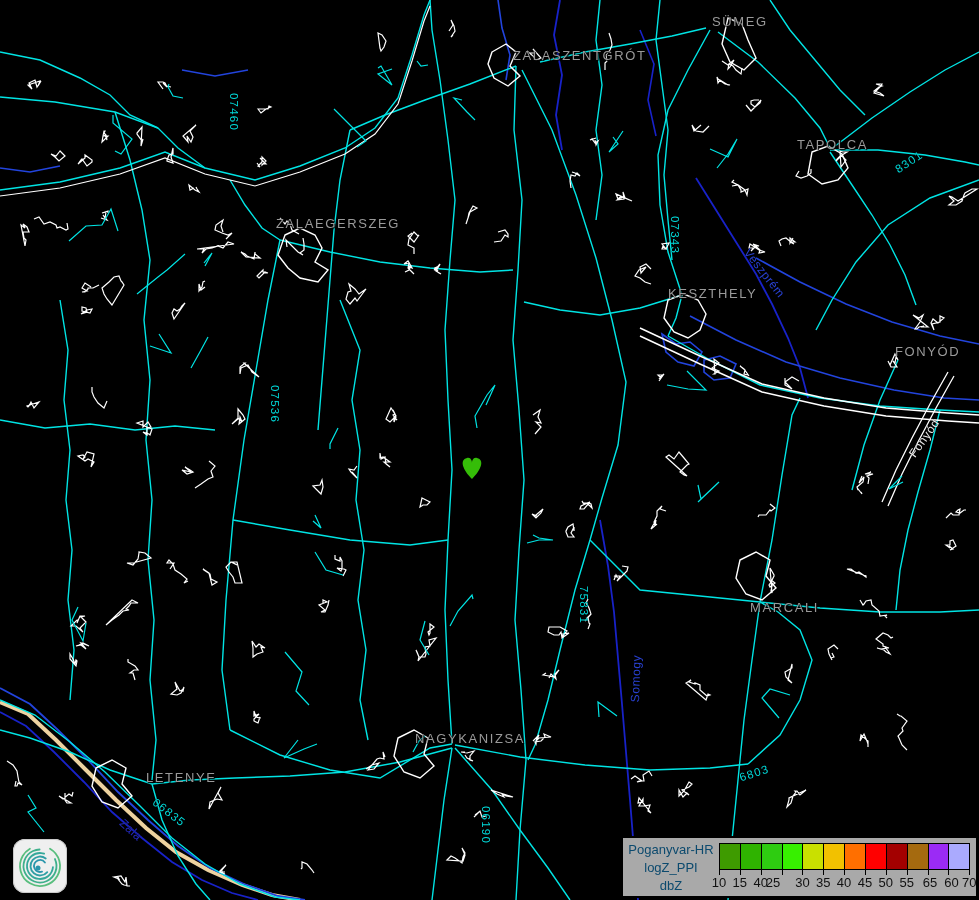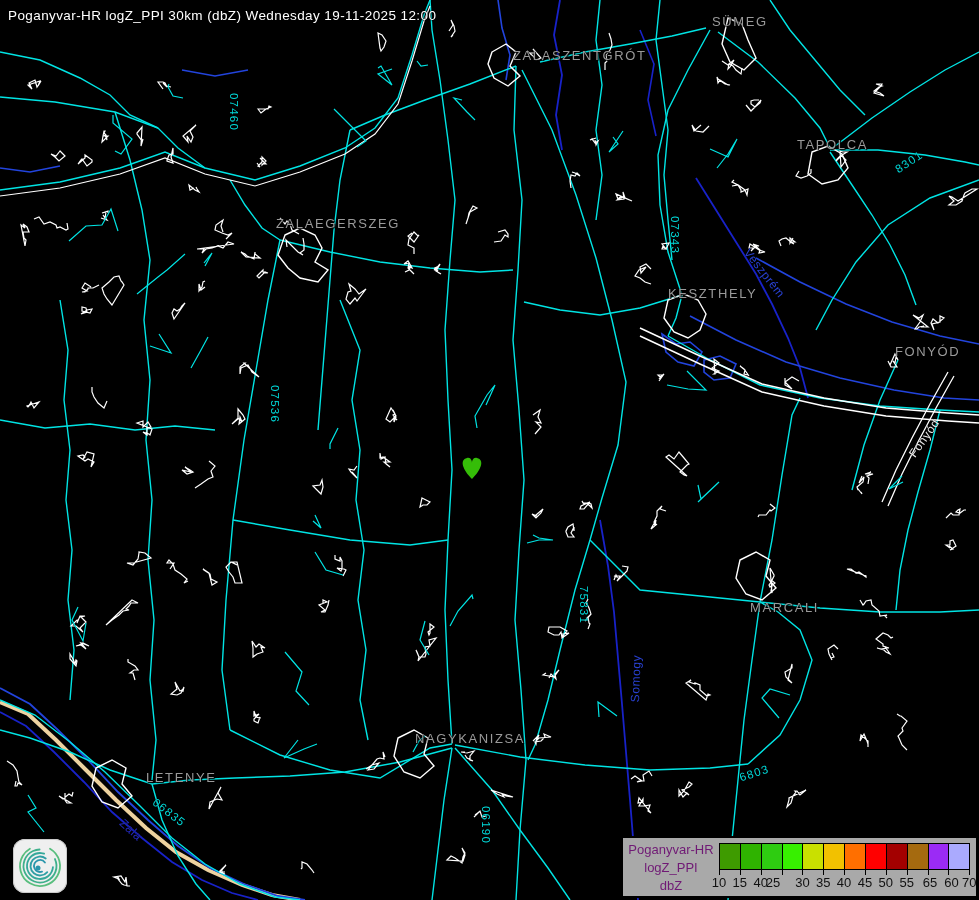--- a/index.html
+++ b/index.html
@@ -11,21 +11,21 @@
   .city{position:absolute;color:#9a9a9a;font-size:13px;letter-spacing:1.6px;
         white-space:nowrap;text-shadow:0 0 2px #000,1px 1px 1px #000;}
   .rot{position:absolute;transform-origin:0 0;white-space:nowrap;}
   .road-label{color:#00d9d9;font-size:11.5px;letter-spacing:1.2px;text-shadow:0 0 1px #000;}
   .region-label{font-size:12px;letter-spacing:.6px;text-shadow:0 0 1px #000;}
   #logo{position:absolute;left:13px;top:839px;width:54px;height:54px;border-radius:12px;
         background:#efefef;box-shadow:0 0 0 1px #c9c9c9 inset;}
   #legend{position:absolute;left:621px;top:836px;width:357px;height:62px;
           background:#a9a9a9;border:2px solid #000;box-sizing:border-box;}
   .legend-text{position:absolute;left:0;top:3px;width:96px;text-align:center;
-               color:#701a75;font-size:13px;line-height:18px;}
+               color:#0c4a6e;font-size:13px;line-height:18px;}
   #legend-bar{position:absolute;left:96px;top:0;width:258px;height:59px;}
   .swatch{position:absolute;top:5px;height:27px;border:1px solid #000;box-sizing:border-box;}
   .ltick{position:absolute;top:32px;width:1px;height:5px;background:#000;}
   .lnum{position:absolute;top:37px;font-size:13px;color:#111;transform:translateX(-50%);}
 </style>
 </head>
 <body>
 
 <div id="app">
   <svg id="mapsvg" width="979" height="900">
@@ -255,21 +255,20 @@
       <path d="M533,535L539,538L553,540L539,540L527,543" fill="none" stroke="#00E4E4" stroke-width="1.2"></path>
       <path d="M475,120L467,112L454,98L462,100" fill="none" stroke="#00E4E4" stroke-width="1.2"></path>
       <path d="M159,334L171,353L150,346" fill="none" stroke="#00E4E4" stroke-width="1.2"></path>
       <path d="M317,744L304,749L284,758L298,740" fill="none" stroke="#00E4E4" stroke-width="1.2"></path>
       <path d="M392,69L378,74L392,85L381,66L378,68" fill="none" stroke="#00E4E4" stroke-width="1.2"></path>
       <path d="M183,98L173,96L168,87L169,84" fill="none" stroke="#00E4E4" stroke-width="1.2"></path>
       <path d="M208,337L201,350L191,368" fill="none" stroke="#00E4E4" stroke-width="1.2"></path>
       <path d="M343,575L326,570L315,552" fill="none" stroke="#00E4E4" stroke-width="1.2"></path>
       <path d="M472,479 C463,470 459,460 467,458 C471,457 472,461 472,463 C472,461 473,457 477,458 C485,460 481,470 472,479 Z" fill="#35BD08" stroke="none" stroke-width="0"></path>
     </svg>
-  <div id="title">Poganyvar-HR logZ_PPI 30km (dbZ) Wednesday 19-11-2025 12:00</div>
   <div id="labels">
       <div class="city" style="left: 712px; top: 14px;">SÜMEG</div>
       <div class="city" style="left: 513px; top: 48px;">ZALASZENTGRÓT</div>
       <div class="city" style="left: 797px; top: 137px;">TAPOLCA</div>
       <div class="city" style="left: 276px; top: 216px;">ZALAEGERSZEG</div>
       <div class="city" style="left: 668px; top: 286px;">KESZTHELY</div>
       <div class="city" style="left: 895px; top: 344px;">FONYÓD</div>
       <div class="city" style="left: 750px; top: 600px;">MARCALI</div>
       <div class="city" style="left: 415px; top: 731px;">NAGYKANIZSA</div>
       <div class="city" style="left: 146px; top: 770px;">LETENYE</div>

